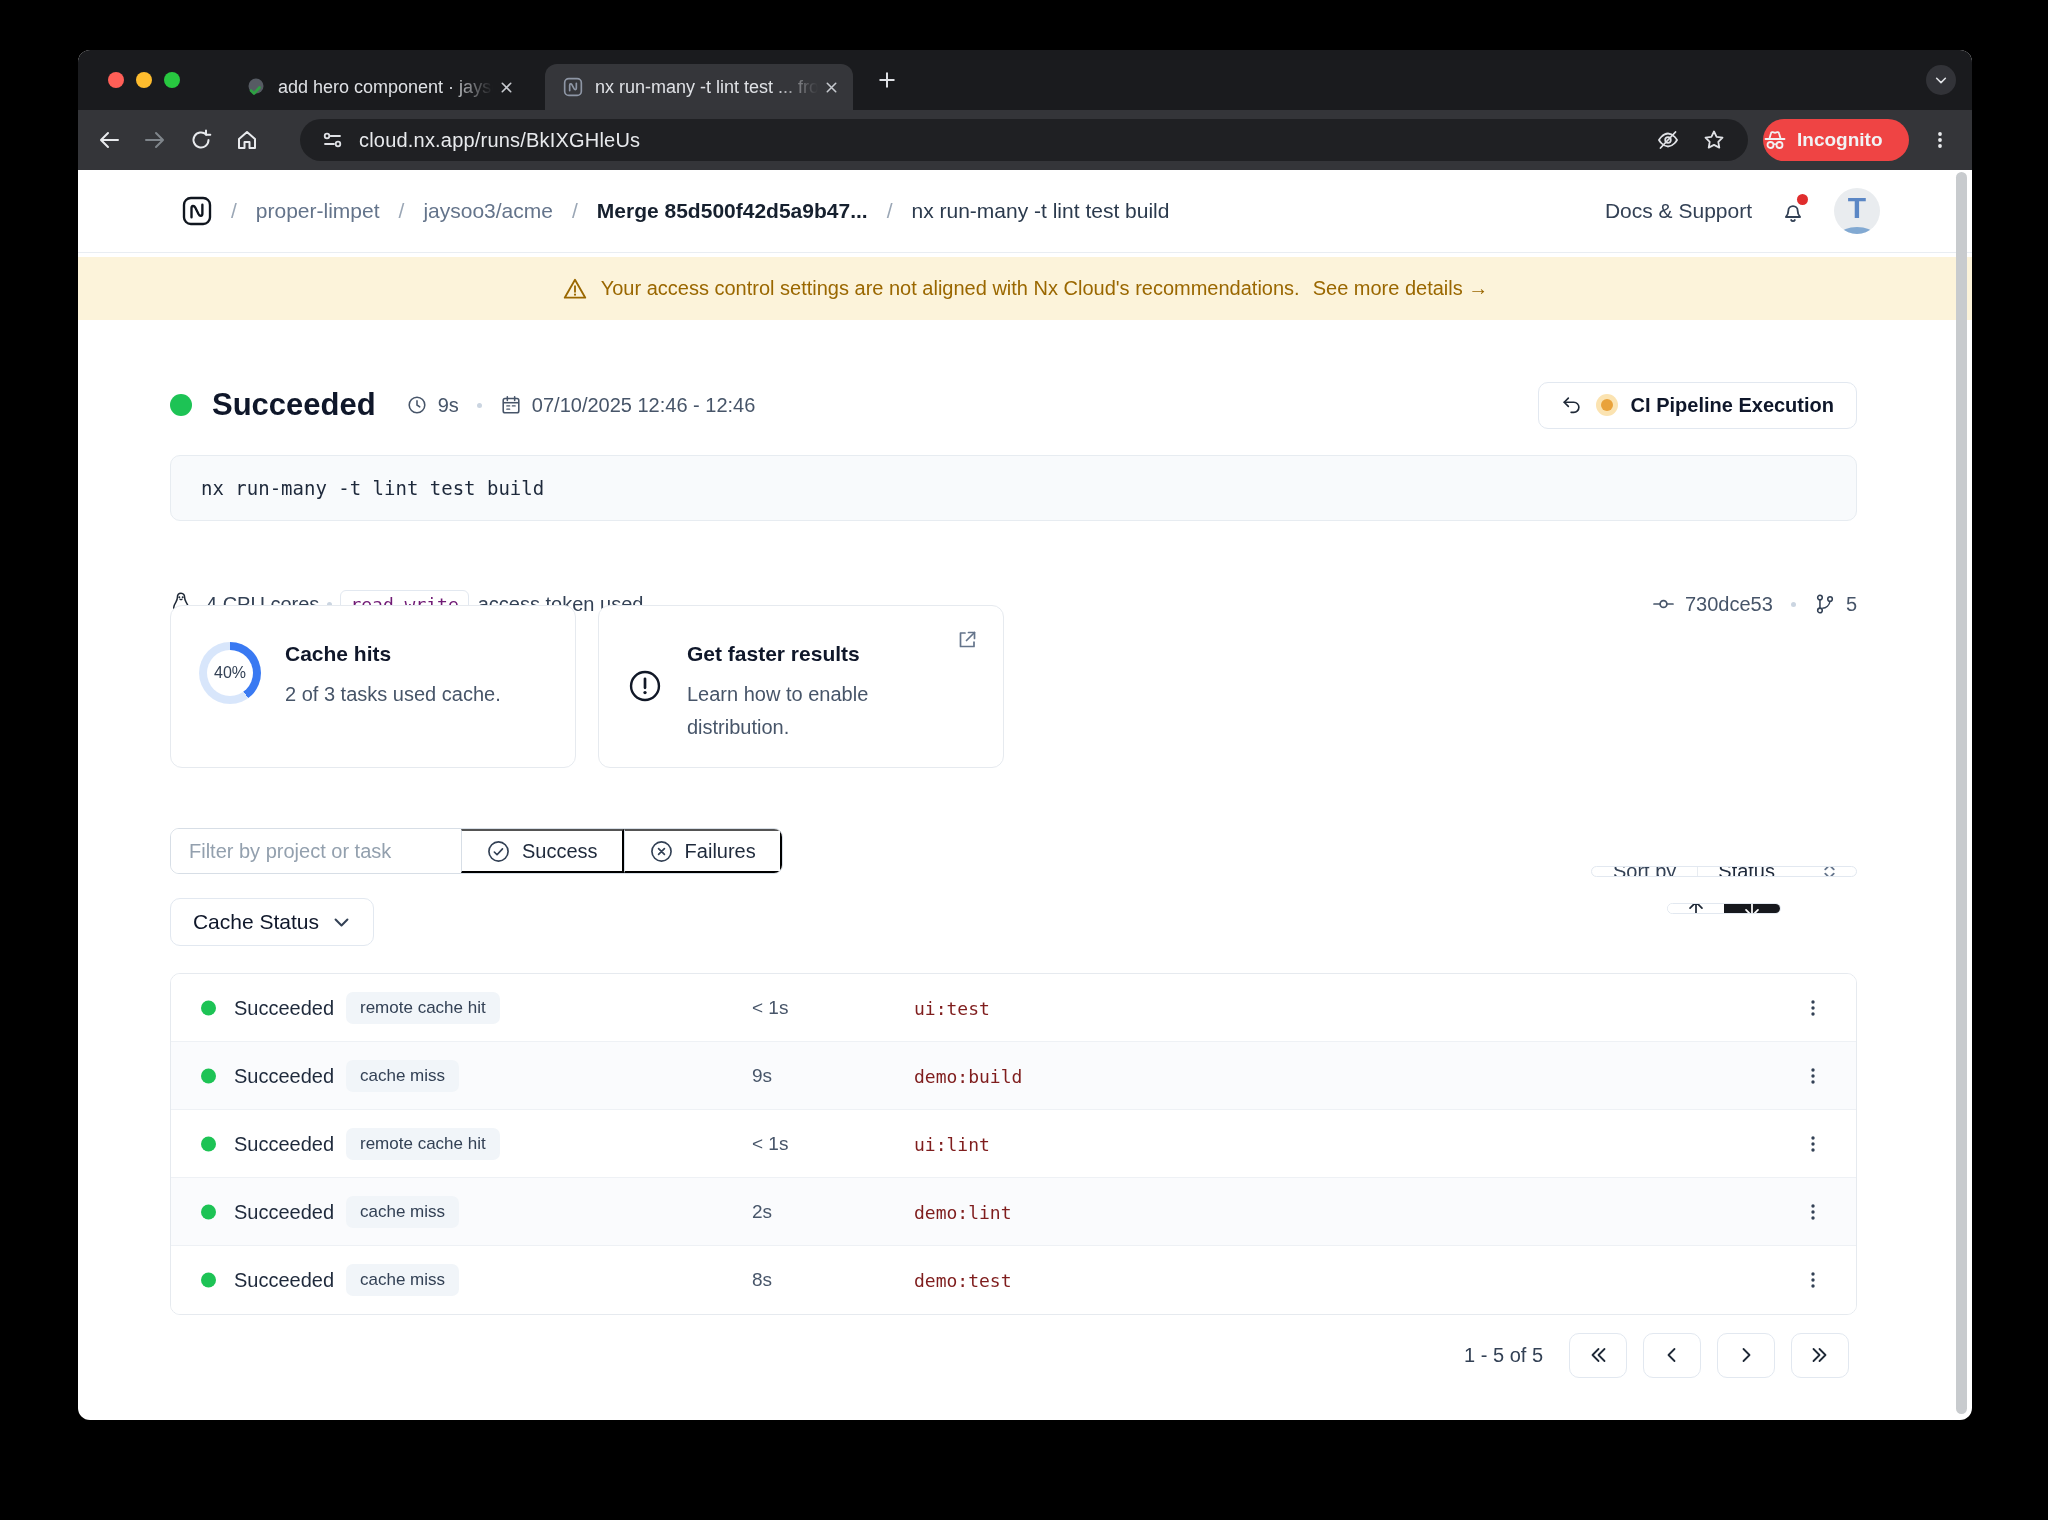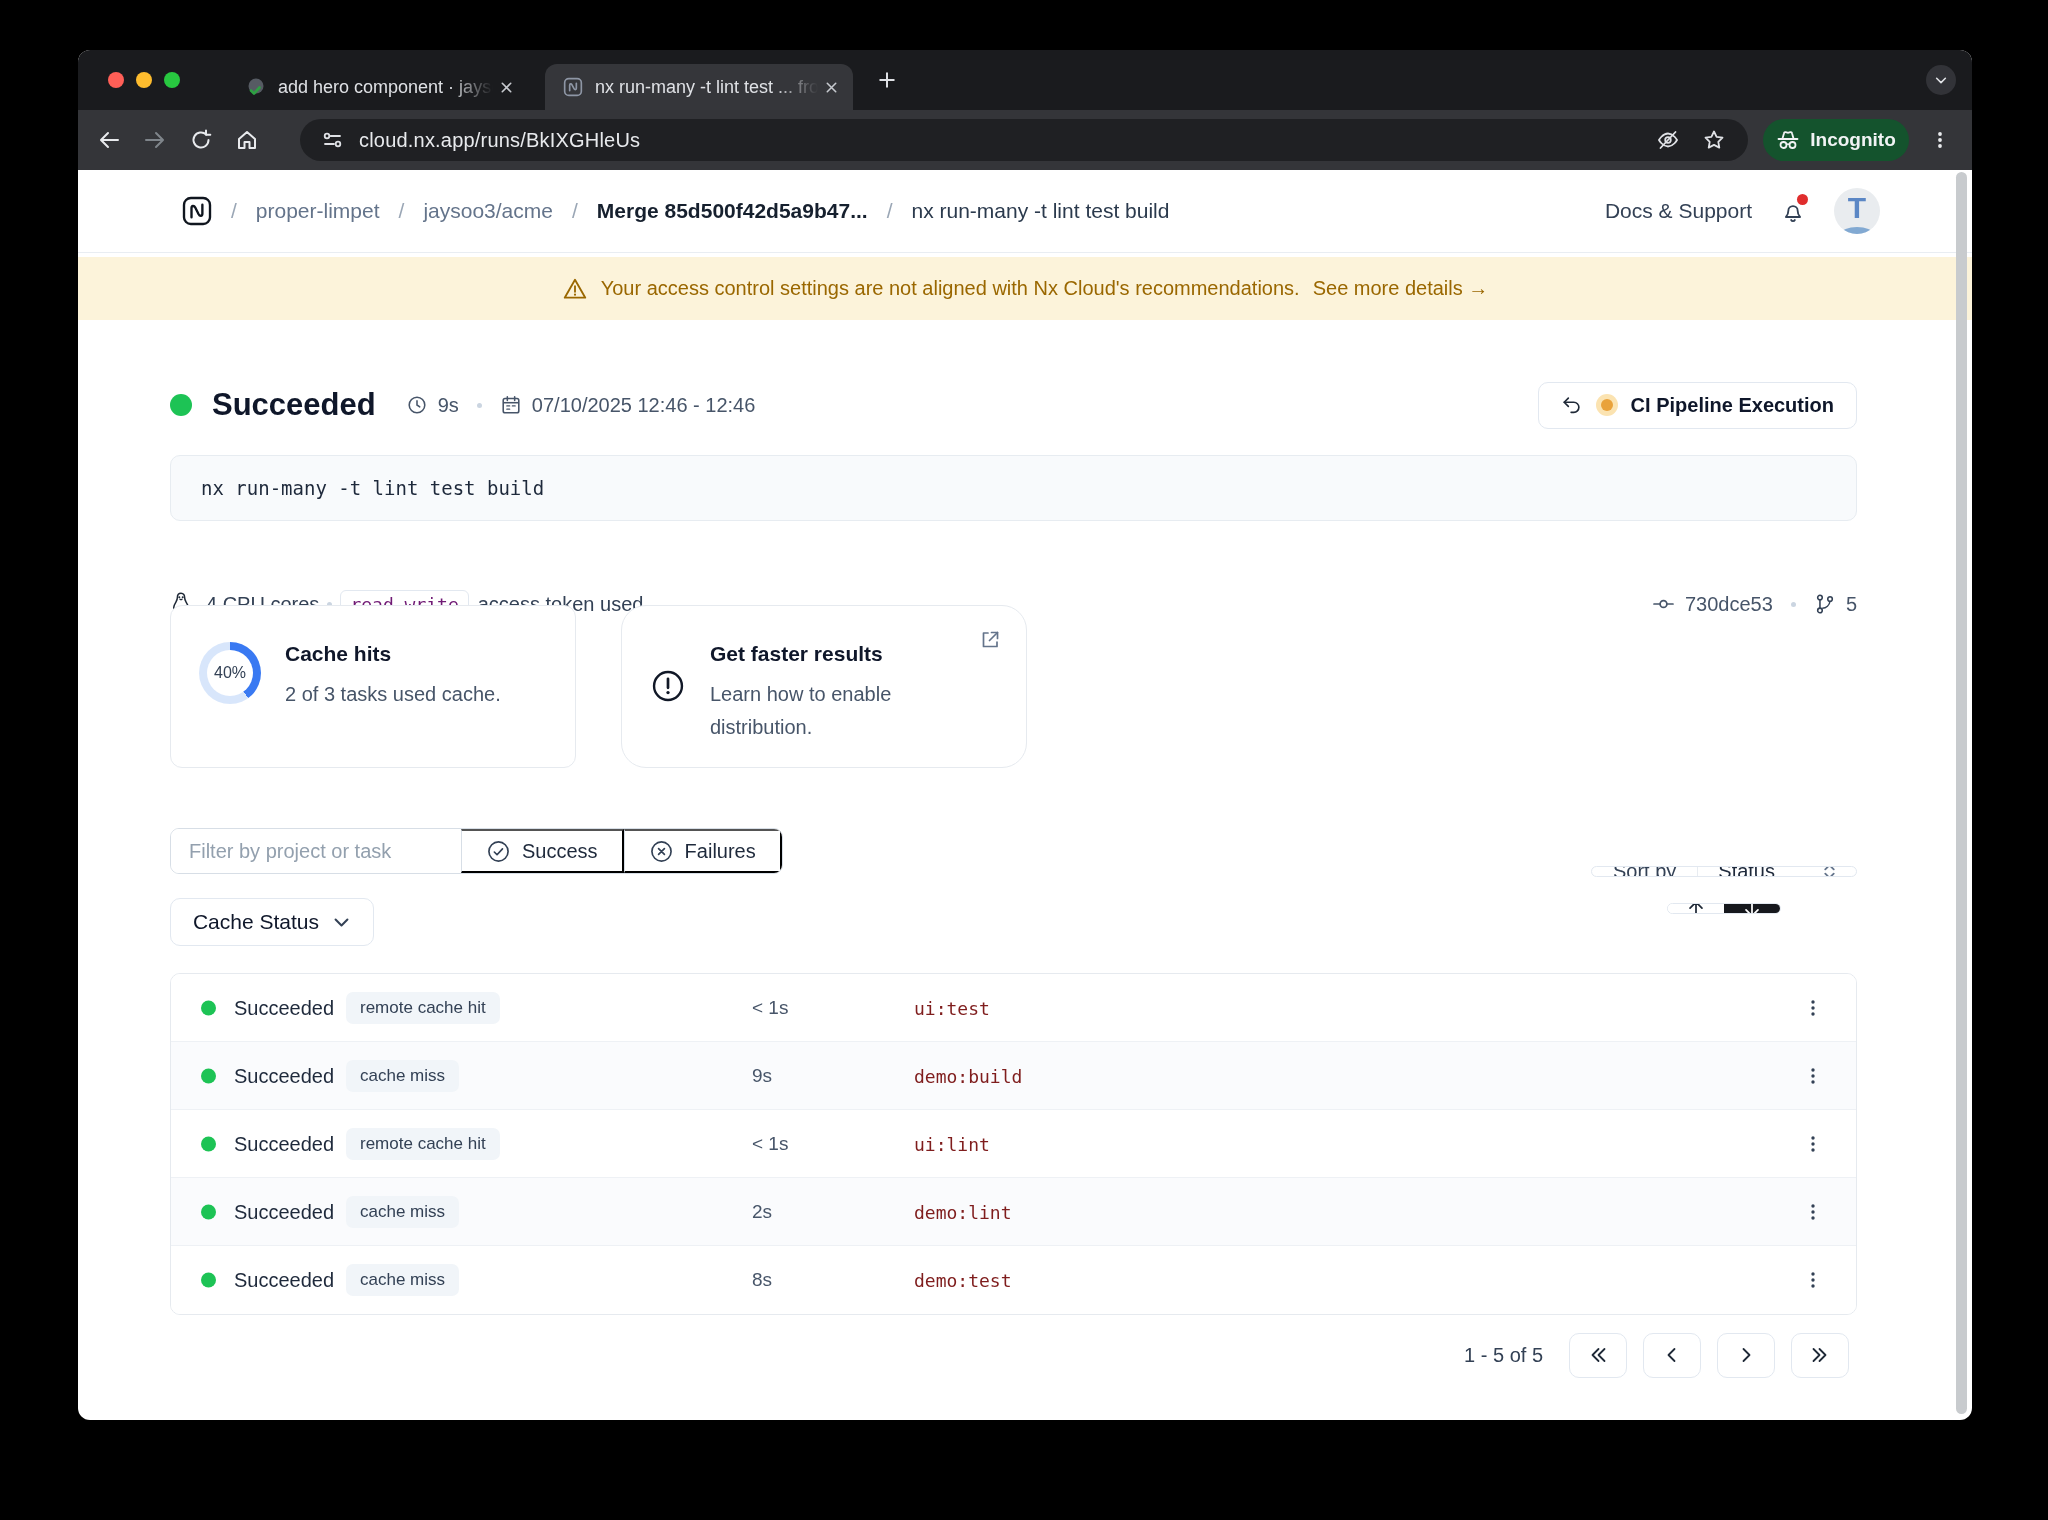--- a/index.html
+++ b/index.html
@@ -28,22 +28,22 @@
 
   .toolbar { position:absolute; top:60px; left:0; right:0; height:60px; background:#343539; display:flex; align-items:center; }
   .nav-icon { width:46px; height:46px; display:flex; align-items:center; justify-content:center; color:#e8eaed; }
   .nav-icon.back { margin-left:8px; }
   .nav-icon.fwd { color:#7f858b; }
   .omnibox { position:absolute; left:222px; top:9px; width:1448px; height:42px; background:#1f2023; border-radius:21px;
              display:flex; align-items:center; color:#e8eaed; }
   .omnibox .site-icon { margin:0 16px 0 22px; color:#dfe1e5; }
   .omnibox .url-text { font-size:20px; letter-spacing:.2px; flex:1; }
   .omni-right { display:flex; align-items:center; gap:22px; margin-right:22px; color:#dfe1e5; }
-  .incog-chip { position:absolute; left:1685px; top:9px; width:146px; height:42px; background:#14532d; border-radius:21px;
-                display:flex; align-items:center; justify-content:center; gap:10px; color:#f1f3f4; font-size:19px; font-weight:600;}
+  .incog-chip { position:absolute; left:1685px; top:9px; width:146px; height:42px; background:#ef4444; border-radius:21px;
+                display:flex; align-items:center; gap:10px; color:#f1f3f4; font-size:19px; font-weight:600;}
   .menu-dots { position:absolute; left:1846px; top:14px; width:32px; height:32px; display:flex; align-items:center; justify-content:center; color:#e8eaed; }
 
   
   .app-header { position:absolute; top:120px; left:0; right:0; height:83px; background:#fff; border-bottom:1px solid #e9edf2;
                 display:flex; align-items:center; padding:0 92px 0 104px; }
   .crumbs { display:flex; align-items:center; gap:19px; font-size:21px; color:#64748b; }
   .crumb-sep { color:#9aa6b5; font-size:21px; }
   .crumb.strong { color:#16202e; font-weight:700; }
   .crumb.current { color:#2b3a4d; }
   .header-right { margin-left:auto; display:flex; align-items:center; gap:28px; }
@@ -77,21 +77,21 @@
 
   .meta-row { position:absolute; top:537px; left:92px; right:115px; height:34px; display:flex; align-items:center; color:#334155; font-size:20px; }
   .tux { margin-right:14px; color:#1f2937; }
   .token-badge { font-family:"DejaVu Sans Mono", monospace; font-size:18px; background:#fff; border:1px solid #e2e8f0;
                  border-radius:6px; padding:3px 9px; margin:0 9px 0 0; color:#701a75; }
   .meta-row .right { margin-left:auto; display:flex; align-items:center; gap:10px; color:#475569; }
 
   
   .card { position:absolute; top:555px; height:163px; width:406px; background:#fff; border:1px solid #e6eaef; border-radius:12px; }
   .card.cache { left:92px; }
-  .card.dist { left:543px;border-radius:25px; }
+  .card.dist { left:520px; }
   .card-flex { display:flex; align-items:flex-start; padding:36px 28px 0 28px; gap:24px; }
   .donut { width:62px; height:62px; border-radius:50%; position:relative; display:flex; align-items:center; justify-content:center; flex:none; }
   .donut::before { content:""; position:absolute; inset:8px; background:#fff; border-radius:50%; }
   .donut span { position:relative; font-size:16px; color:#334155; }
   .card-title { font-size:21px; font-weight:700; color:#0f172a; margin-bottom:12px; }
   .card-sub { font-size:20px; color:#475569; line-height:33px; }
   .info-circle { flex:none; color:#111827; margin-top:26px; }
   .ext-icon { position:absolute; top:22px; right:24px; color:#64748b; }
   .dist-body { max-width:250px; }
 

